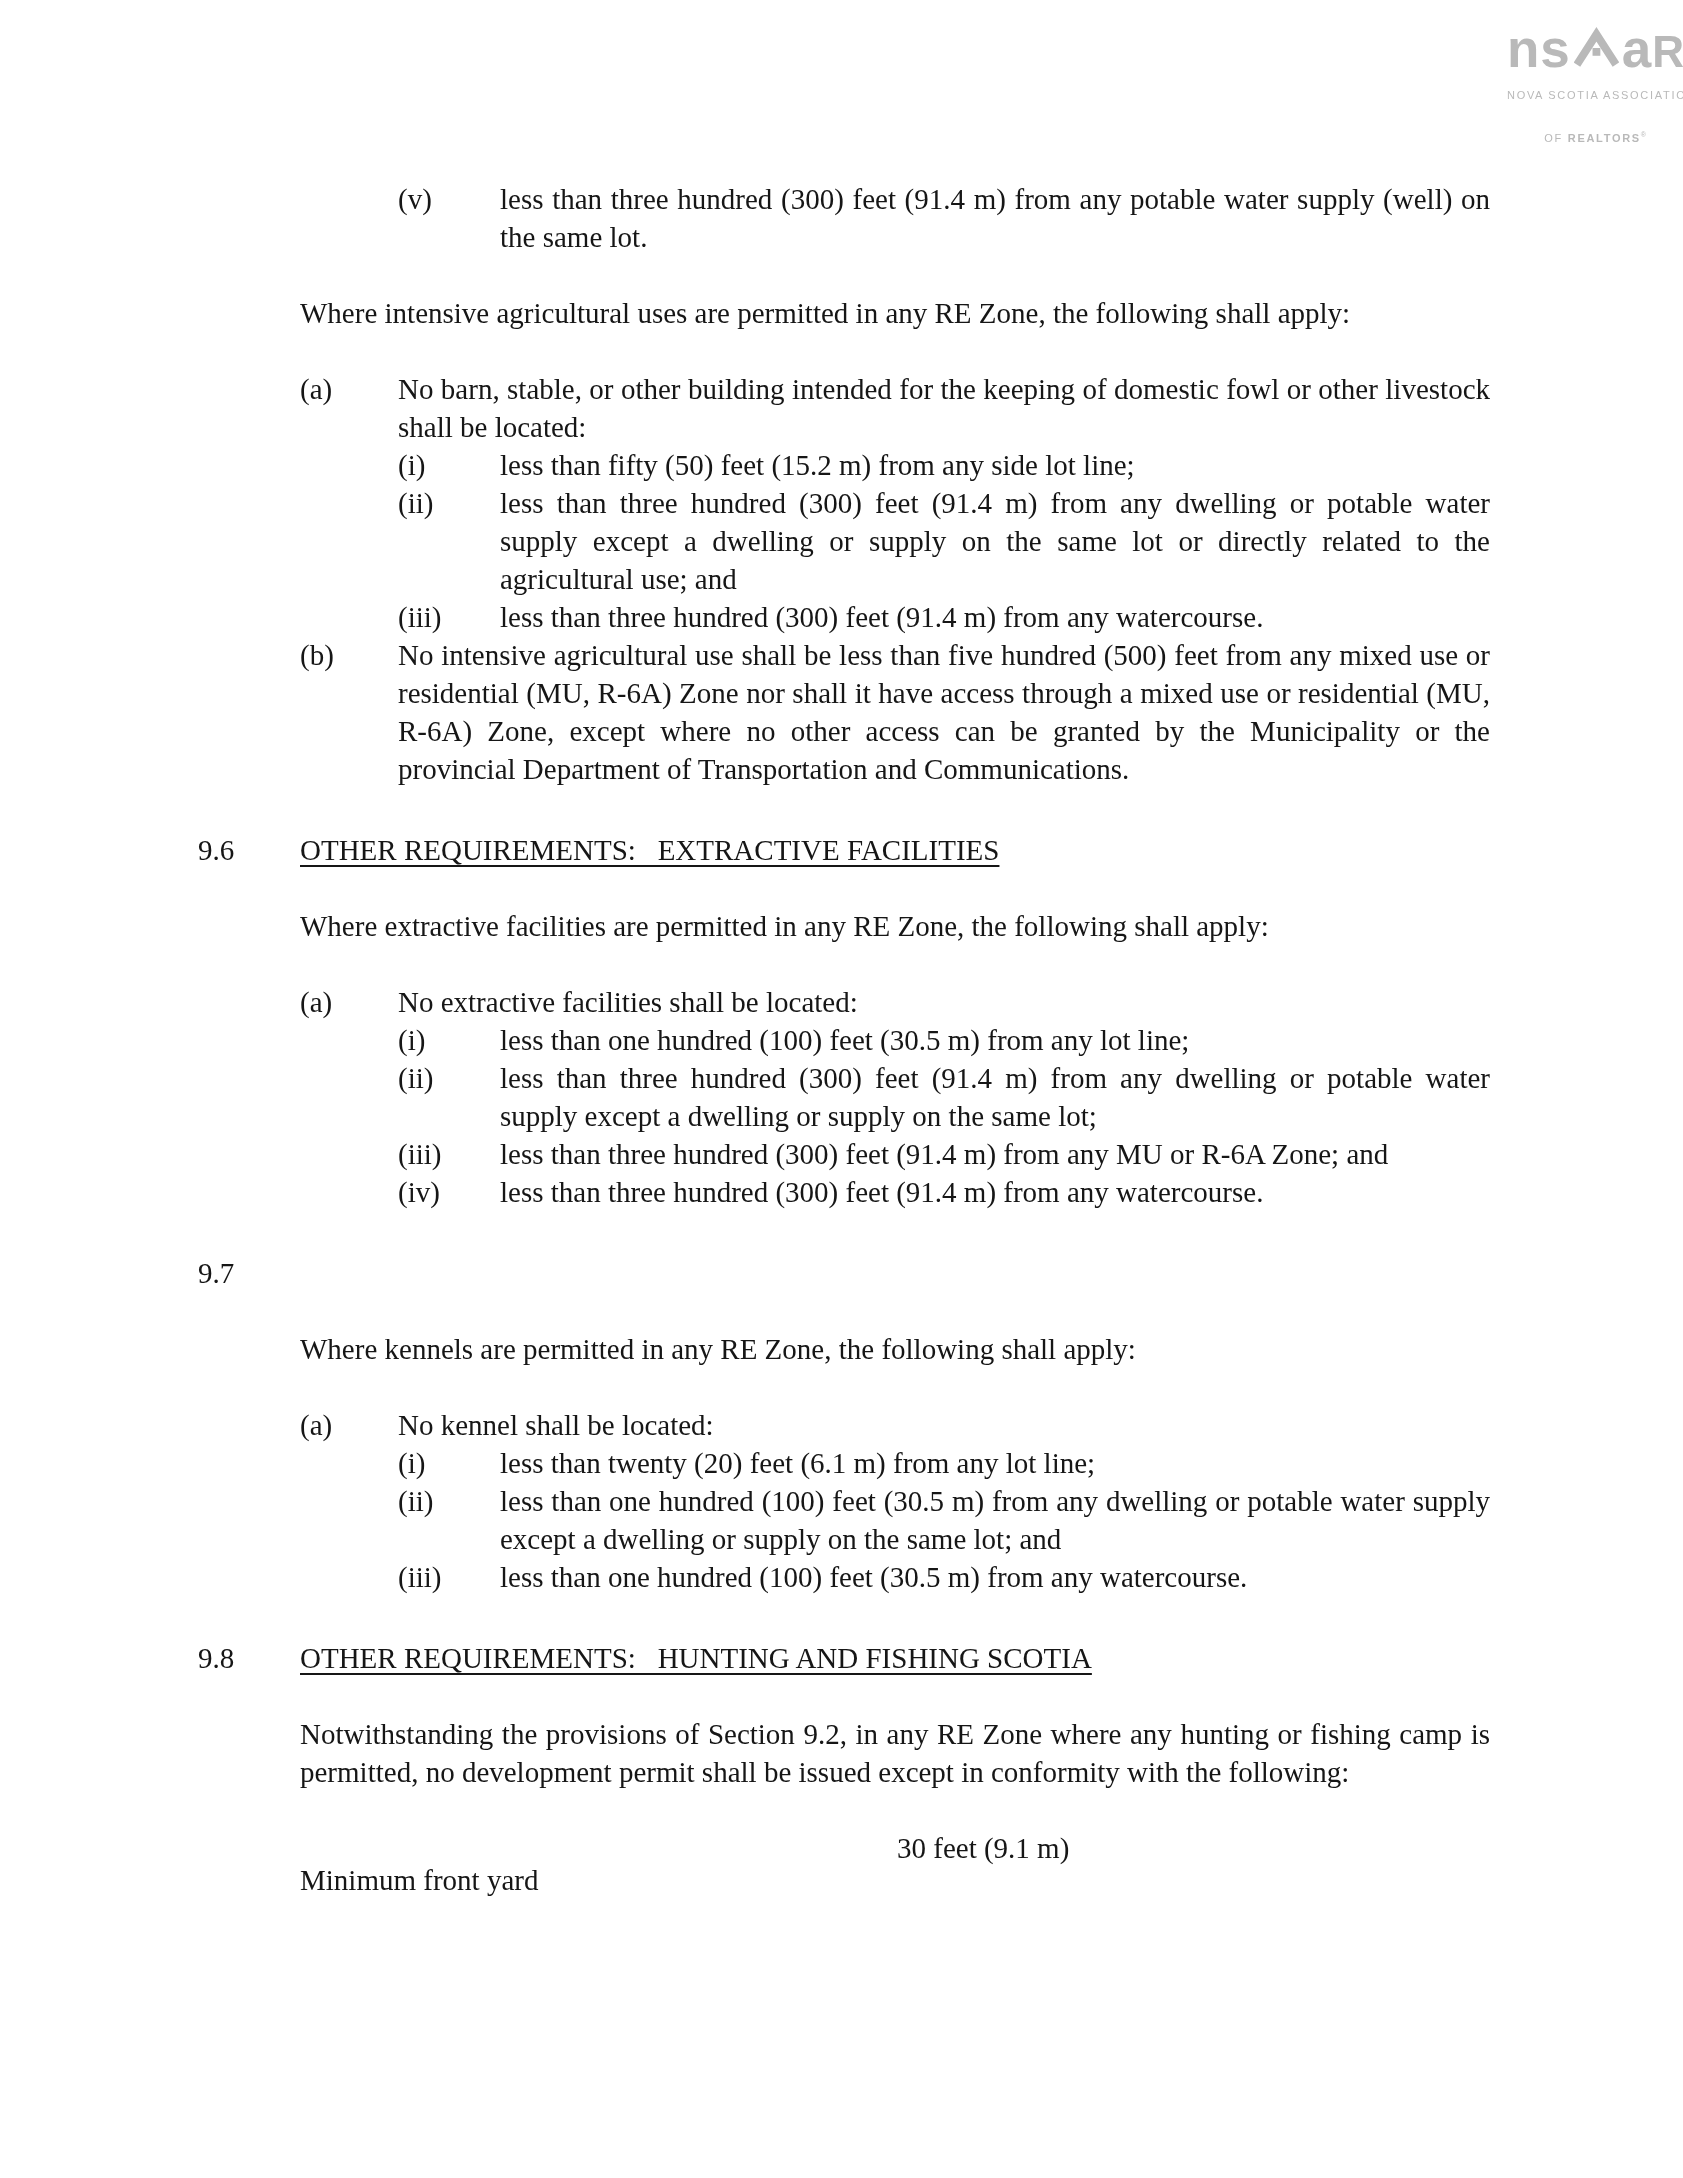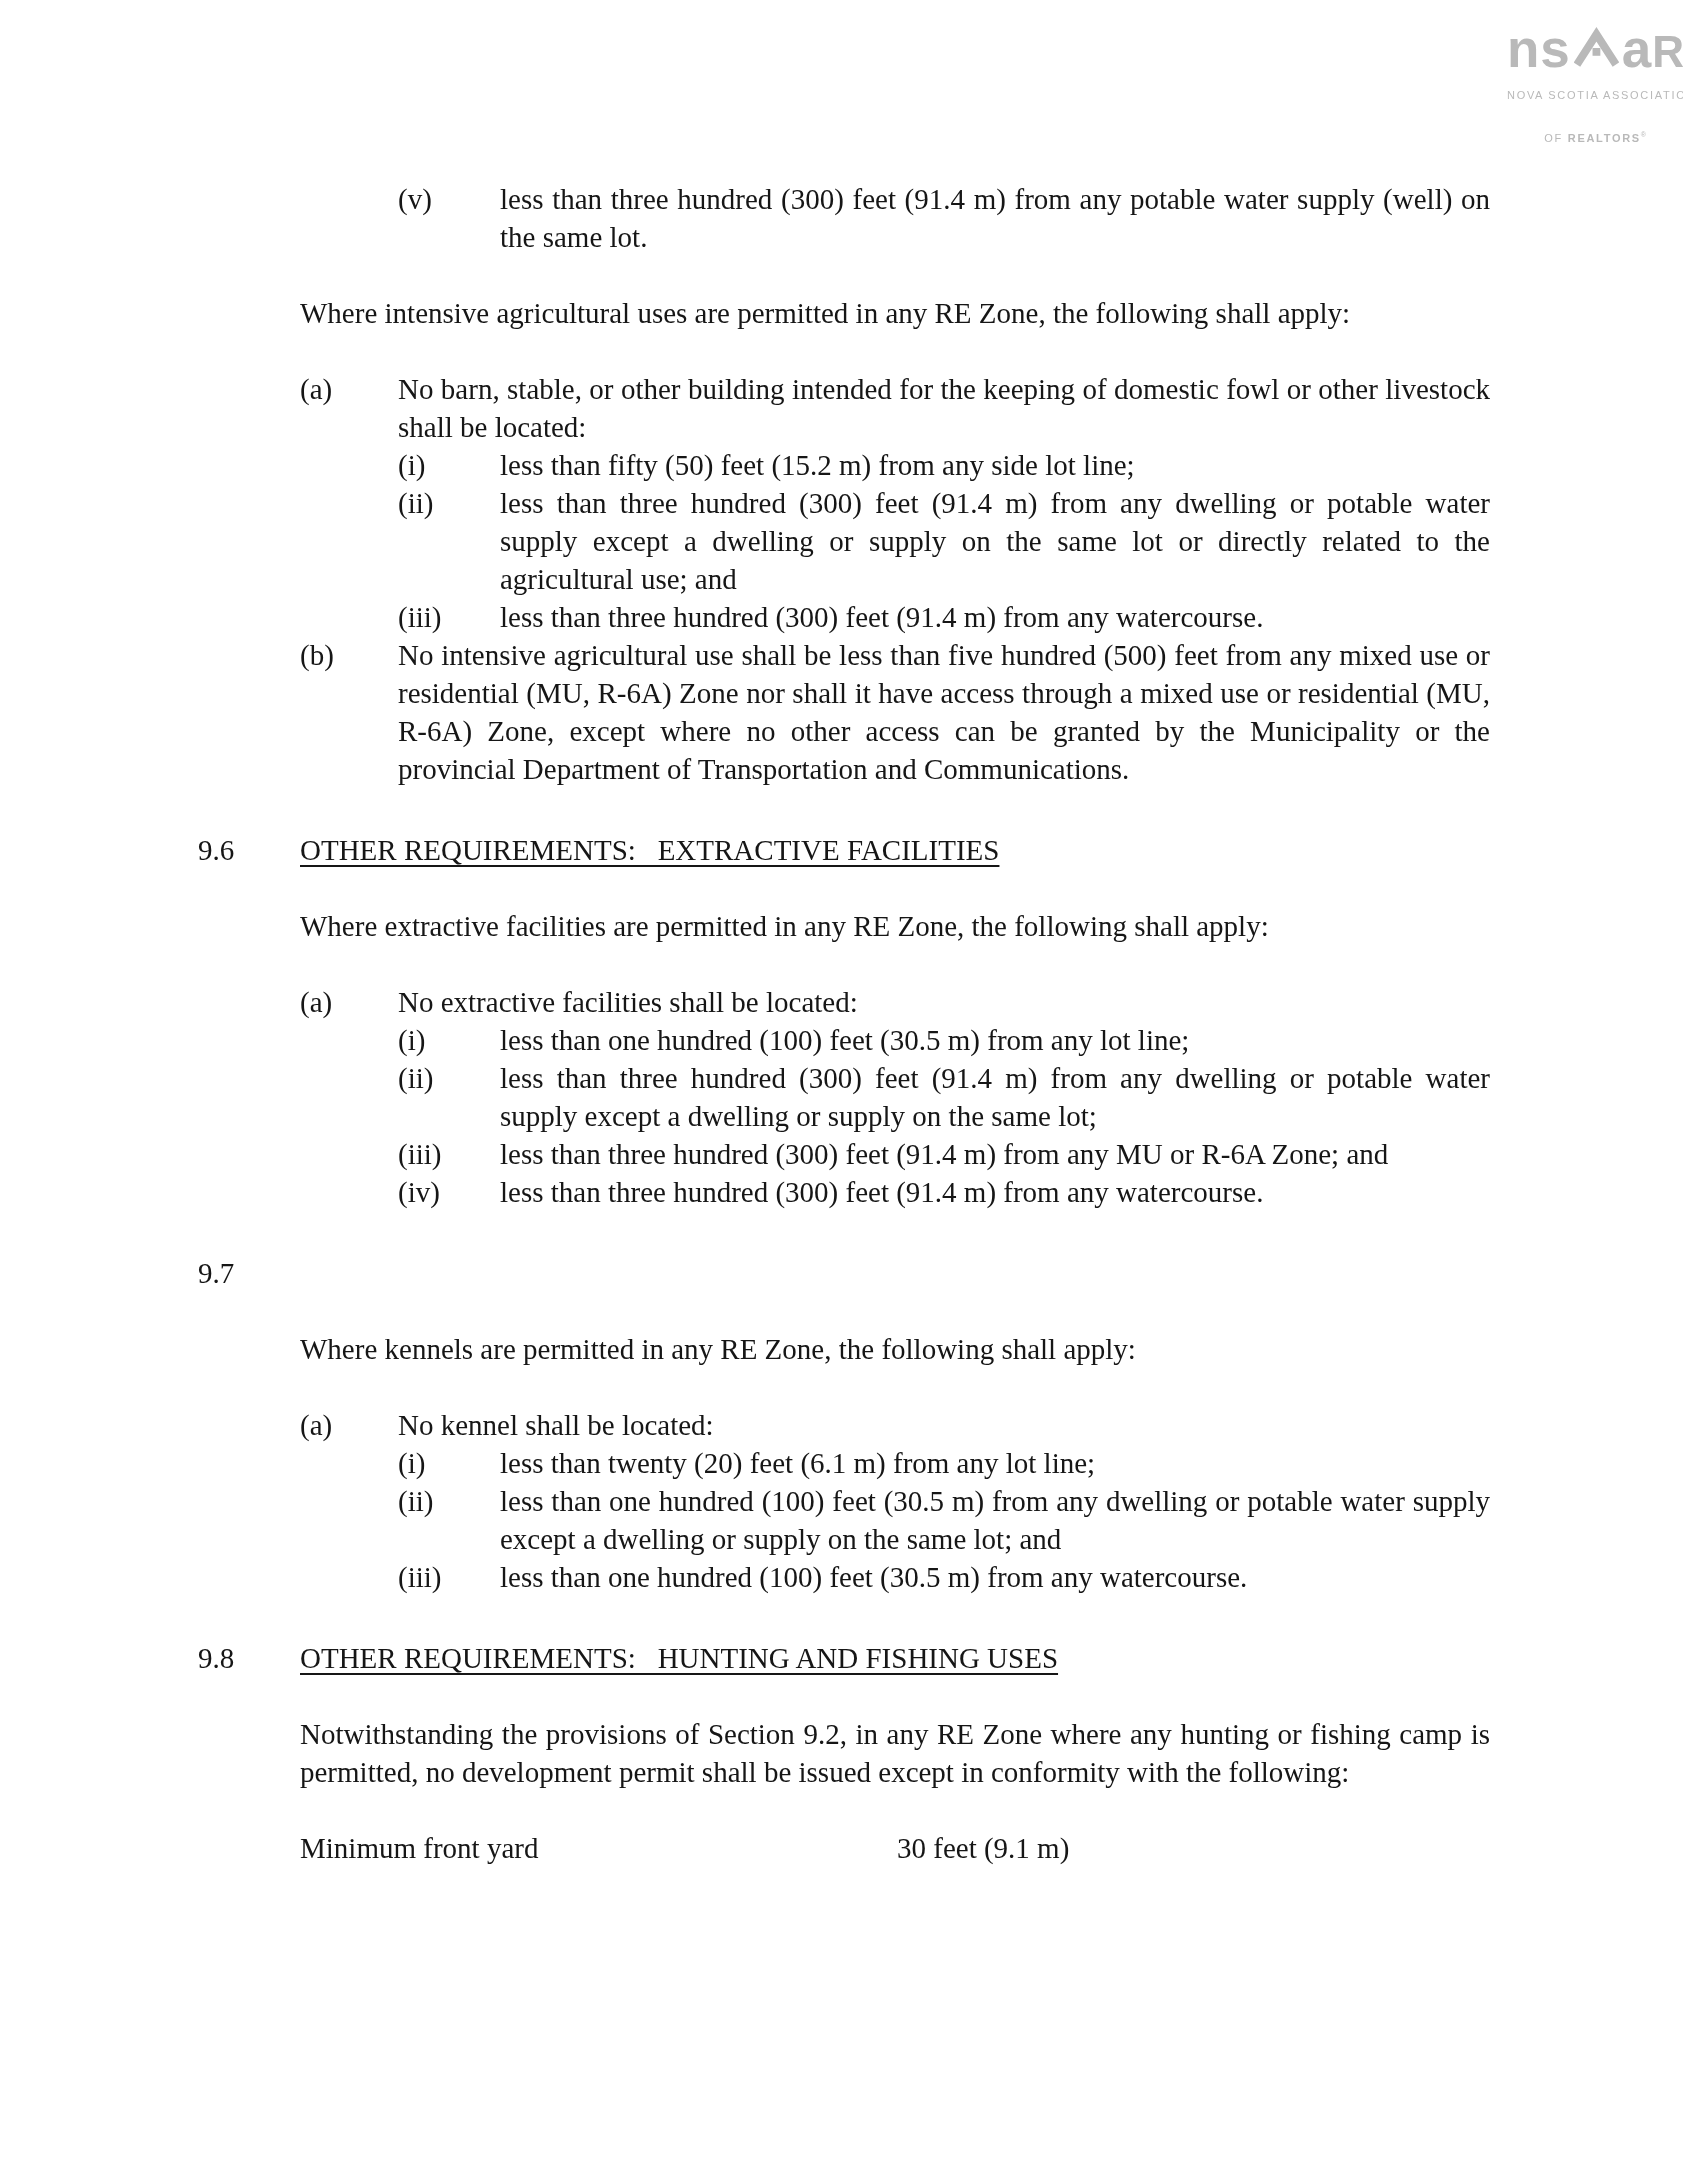--- a/index.html
+++ b/index.html
@@ -66,21 +66,21 @@
 
   .row { display: flex; }
   .ind1 { padding-left: 102px; }
   .ind2 { padding-left: 200px; }
   .ind1 > .marker { flex: 0 0 98px; }
   .ind2 > .marker { flex: 0 0 102px; }
   .txt { flex: 1 1 auto; }
   .just { text-align: justify; }
 
   .reqrow { margin-left: 102px; display: flex; }
-  .req-label { width: 597px; }
+  .req-label { width: 597px; margin-top: 32px; }
 
   
   .footer {
     position: absolute;
     left: 198px;
     top: 2082px;
     width: 1309px;
   }
   .rule-thick { height: 13px; background: #5a2525; border-top: 2px solid #2a0e0e; }
   .rule-thin  { height: 3px;  background: #5a2525; margin-top: 4px; }
@@ -189,21 +189,21 @@
         <div class="txt just">less than one hundred (100) feet (30.5 m) from any dwelling or potable water supply except a dwelling or supply on the same lot; and</div>
       </div>
       <div class="row ind2">
         <span class="marker">(iii)</span>
         <div class="txt">less than one hundred (100) feet (30.5 m) from any watercourse.</div>
       </div>
     </div>
 
     <div class="sec sec-gap">
       <span class="num">9.8</span>
-      <span class="title">OTHER REQUIREMENTS:   HUNTING AND FISHING USES</span>
+      <span class="title">OTHER REQUIREMENTS:   HUNTING AND FISHING SCOTIA</span>
     </div>
     <div class="para block just">Notwithstanding the provisions of Section 9.2, in any RE Zone where any hunting or fishing camp is permitted, no development permit shall be issued except in conformity with the following:</div>
     <div class="reqrow block">
       <span class="req-label">Minimum front yard</span>
       <span class="req-value">30 feet (9.1 m)</span>
     </div>
 
   </div>
 
 

